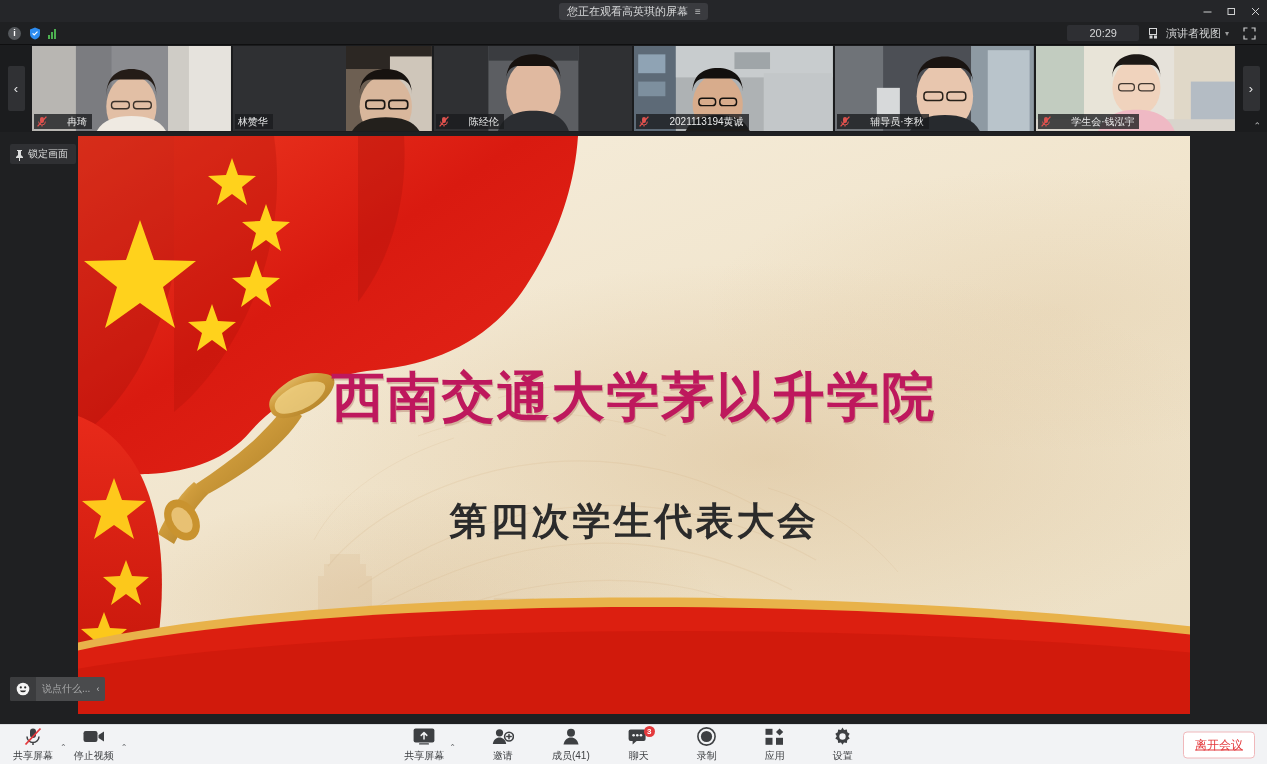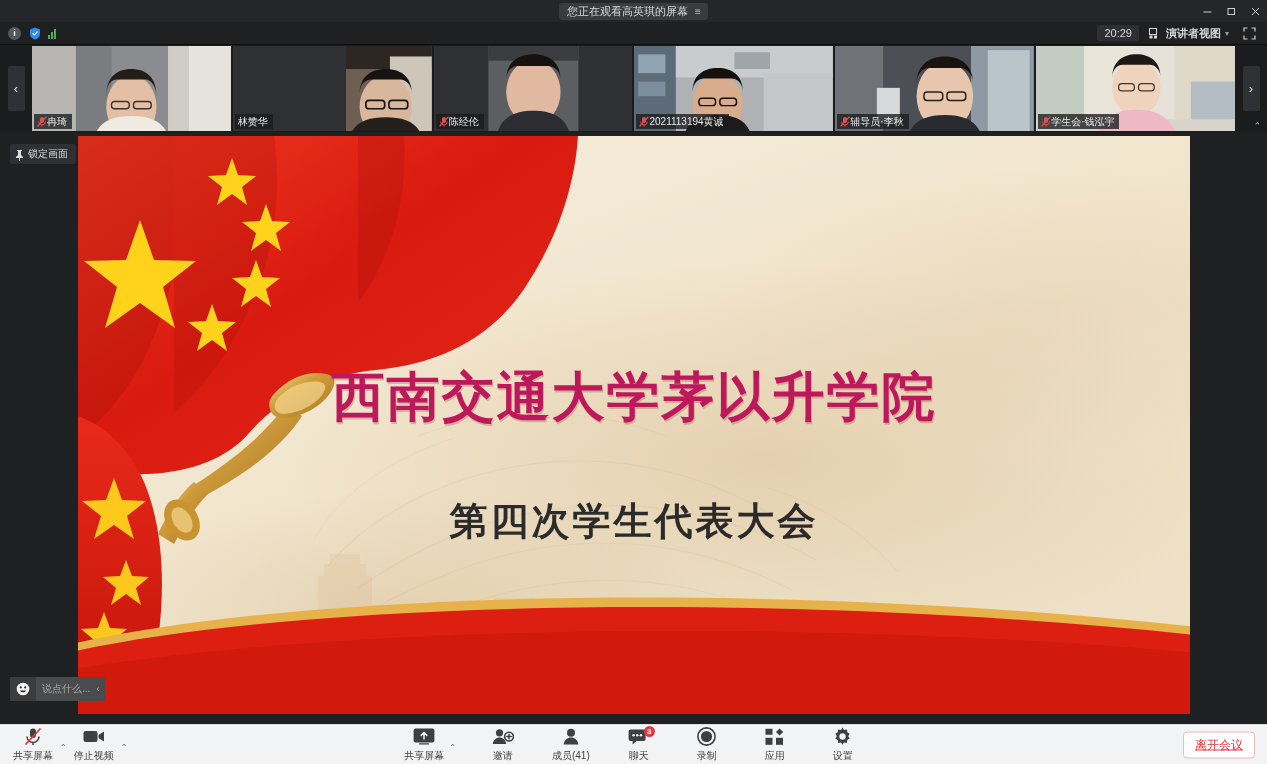--- a/index.html
+++ b/index.html
@@ -46,25 +46,25 @@
   }
   .ic-info { background: #55585c; }
   .ic-shield { width: 13px; height: 13px; display: flex; align-items: center; justify-content: center; }
   .ic-signal { display: flex; align-items: flex-end; gap: 1px; height: 11px; }
   .ic-signal i { width: 2px; background: #4caf50; display: block; }
   .metaright {
     margin-left: auto; display: flex; align-items: center; gap: 4px; padding-right: 7px;
   }
   .clock {
     background: #2e2f33; color: #d6d7d8; font-size: 11px;
-    padding: 2px 7px; border-radius: 2px;
+    padding: 2px 22px; border-radius: 2px;
   }
   .viewsel {
     display: flex; align-items: center; gap: 4px; color: #d6d7d8;
-    font-size: 11px; padding: 2px 6px; border-radius: 2px; font-weight: bold;
+    font-size: 11px; padding: 2px 6px; border-radius: 2px;
   }
   .viewsel .caret { font-size: 8px; color: #9a9b9c; }
   .fullscr { color: #cfd0d1; padding: 2px 4px; display: flex; align-items: center; }
 
   
   .strip {
     position: absolute; left: 0; top: 45px; width: 1267px; height: 87px;
     background: #1b1c1e; display: flex; align-items: stretch;
   }
   .navarrow {
@@ -77,21 +77,21 @@
   }
   .tiles { flex: 1; display: flex; gap: 2px; padding: 1px 0; overflow: hidden; }
   .tile {
     position: relative; flex: 1 1 0; background: #2a2b2d; overflow: hidden;
   }
   .tile .vid { position: absolute; inset: 0; }
   .namebar {
     position: absolute; left: 2px; bottom: 2px;
     background: rgba(26,27,29,.78); color: #e9eaea;
     font-size: 10px; line-height: 13px; padding: 1px 5px 1px 3px;
-    display: flex; align-items: center; gap: 0; max-width: 96%;
+    display: flex; align-items: center; gap: 20px; max-width: 96%;
     white-space: nowrap; overflow: hidden;
   }
   .micmute { width: 10px; height: 11px; flex: 0 0 auto; }
   .collapse {
     position: absolute; right: 6px; bottom: 1px; color: #b9babb; font-size: 9px;
   }
 
   
   .stage {
     position: absolute; left: 0; top: 132px; width: 1267px; height: 592px;

